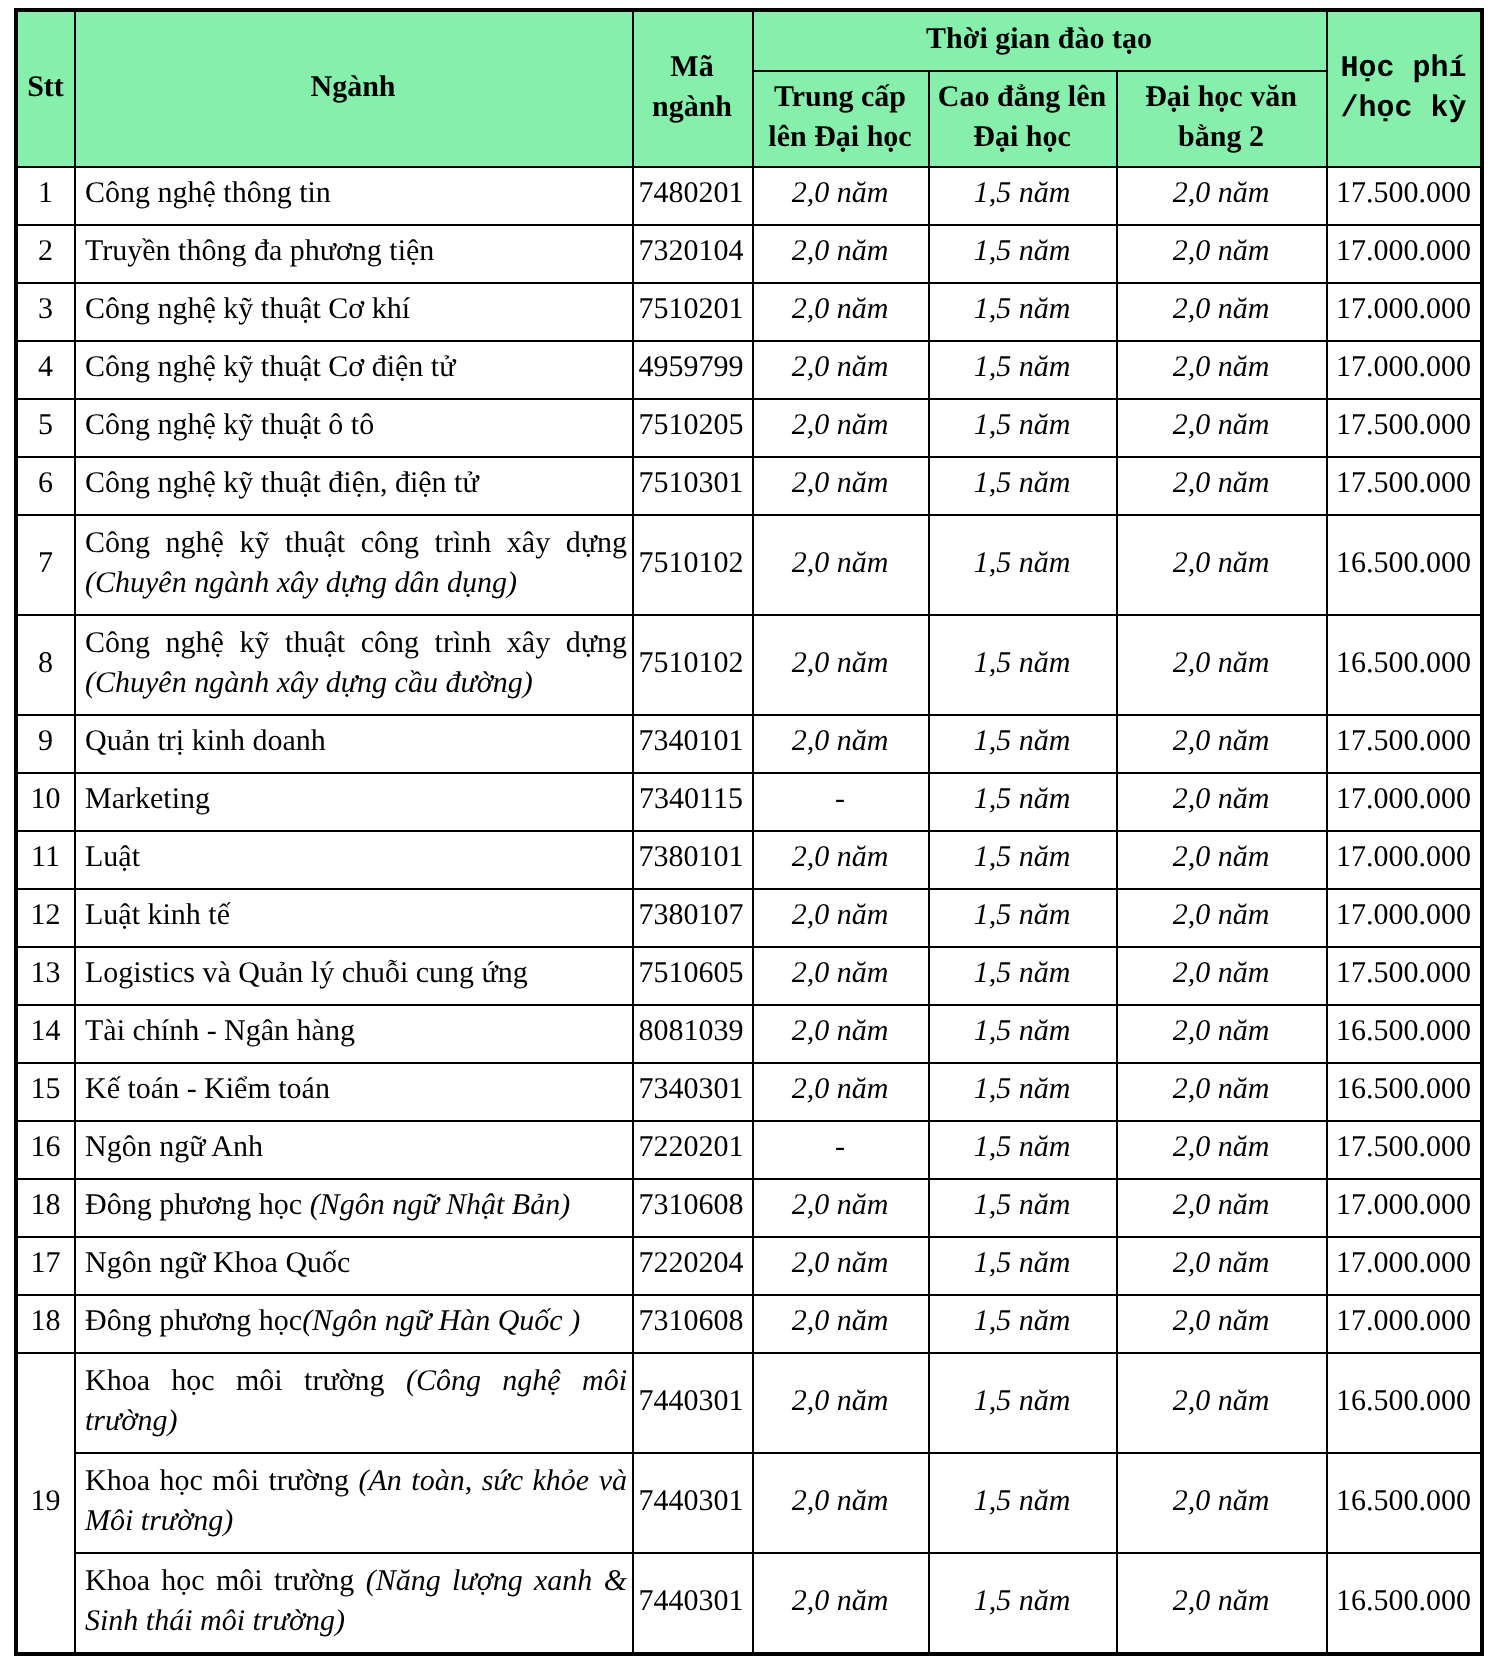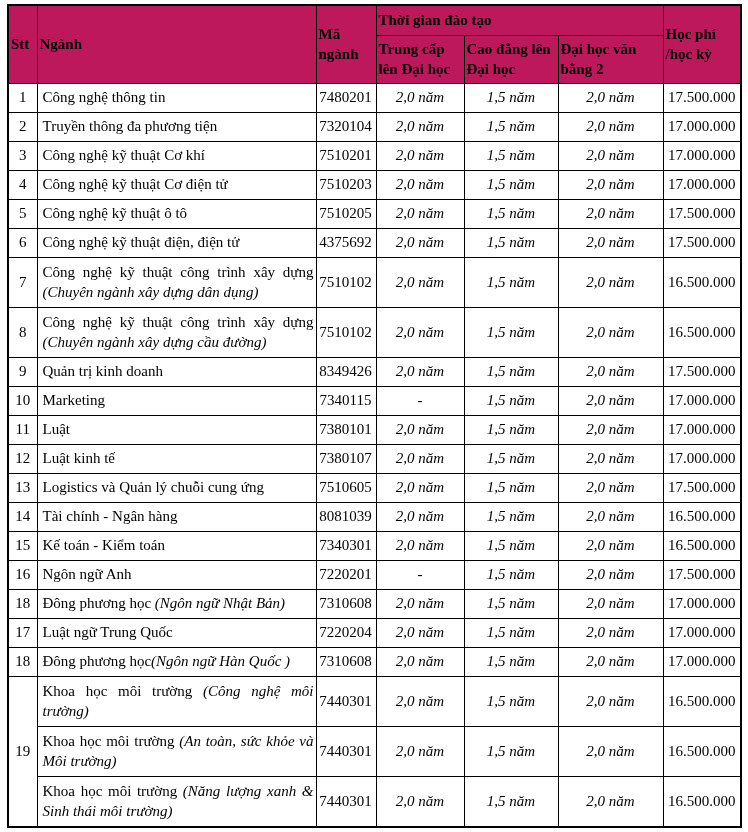--- a/index.html
+++ b/index.html
@@ -22,30 +22,30 @@
     width: 733px;
     border: 2px solid #000;
   }
   table.tuition th,
   table.tuition td {
     border: 1px solid #000;
     overflow: hidden;
     vertical-align: middle;
   }
   thead th {
-    background: #be185d;
+    background: #86efac;
     font-weight: bold;
     font-size: 15px;
-    text-align: left;
+    text-align: center;
     line-height: 1.3;
     padding: 1px 2px;
   }
   thead tr.h1 th { height: 27px; }
   thead tr.h2 th { height: 45px; }
-  .hp { white-space: pre-line; }
+  .hp { white-space: pre-line; font-family: Liberation Mono, monospace; }
   tbody td {
     font-size: 15px;
     line-height: 1.3;
     padding: 1px 2px;
   }
   tr.r-s td { height: 26px; }
   tr.r-t td { height: 47px; }
   .c-stt  { text-align: center; }
   .c-nganh {
     text-align: justify;
@@ -111,39 +111,39 @@
     <td class="c-nganh"><span class="nm">Công nghệ kỹ thuật Cơ khí</span></td>
     <td class="c-code">7510201</td>
     <td class="c-dur">2,0 năm</td>
     <td class="c-dur">1,5 năm</td>
     <td class="c-dur">2,0 năm</td>
     <td class="c-fee">17.000.000</td>
   </tr>
         <tr class="r-s">
     <td class="c-stt">4</td>
     <td class="c-nganh"><span class="nm">Công nghệ kỹ thuật Cơ điện tử</span></td>
-    <td class="c-code">7510203</td>
+    <td class="c-code">4959799</td>
     <td class="c-dur">2,0 năm</td>
     <td class="c-dur">1,5 năm</td>
     <td class="c-dur">2,0 năm</td>
     <td class="c-fee">17.000.000</td>
   </tr>
         <tr class="r-s">
     <td class="c-stt">5</td>
     <td class="c-nganh"><span class="nm">Công nghệ kỹ thuật ô tô</span></td>
     <td class="c-code">7510205</td>
     <td class="c-dur">2,0 năm</td>
     <td class="c-dur">1,5 năm</td>
     <td class="c-dur">2,0 năm</td>
     <td class="c-fee">17.500.000</td>
   </tr>
         <tr class="r-s">
     <td class="c-stt">6</td>
     <td class="c-nganh"><span class="nm">Công nghệ kỹ thuật điện, điện tử</span></td>
-    <td class="c-code">4375692</td>
+    <td class="c-code">7510301</td>
     <td class="c-dur">2,0 năm</td>
     <td class="c-dur">1,5 năm</td>
     <td class="c-dur">2,0 năm</td>
     <td class="c-fee">17.500.000</td>
   </tr>
         <tr class="r-t">
     <td class="c-stt">7</td>
     <td class="c-nganh"><span class="nm">Công nghệ kỹ thuật công trình xây dựng </span><span class="note">(Chuyên ngành xây dựng dân dụng)</span></td>
     <td class="c-code">7510102</td>
     <td class="c-dur">2,0 năm</td>
@@ -156,21 +156,21 @@
     <td class="c-nganh"><span class="nm">Công nghệ kỹ thuật công trình xây dựng </span><span class="note">(Chuyên ngành xây dựng cầu đường)</span></td>
     <td class="c-code">7510102</td>
     <td class="c-dur">2,0 năm</td>
     <td class="c-dur">1,5 năm</td>
     <td class="c-dur">2,0 năm</td>
     <td class="c-fee">16.500.000</td>
   </tr>
         <tr class="r-s">
     <td class="c-stt">9</td>
     <td class="c-nganh"><span class="nm">Quản trị kinh doanh</span></td>
-    <td class="c-code">8349426</td>
+    <td class="c-code">7340101</td>
     <td class="c-dur">2,0 năm</td>
     <td class="c-dur">1,5 năm</td>
     <td class="c-dur">2,0 năm</td>
     <td class="c-fee">17.500.000</td>
   </tr>
         <tr class="r-s">
     <td class="c-stt">10</td>
     <td class="c-nganh"><span class="nm">Marketing</span></td>
     <td class="c-code">7340115</td>
     <td class="c-dur">-</td>
@@ -236,21 +236,21 @@
     <td class="c-stt">18</td>
     <td class="c-nganh"><span class="nm">Đông phương học </span><span class="note">(Ngôn ngữ Nhật Bản)</span></td>
     <td class="c-code">7310608</td>
     <td class="c-dur">2,0 năm</td>
     <td class="c-dur">1,5 năm</td>
     <td class="c-dur">2,0 năm</td>
     <td class="c-fee">17.000.000</td>
   </tr>
         <tr class="r-s">
     <td class="c-stt">17</td>
-    <td class="c-nganh"><span class="nm">Luật ngữ Trung Quốc</span></td>
+    <td class="c-nganh"><span class="nm">Ngôn ngữ Khoa Quốc</span></td>
     <td class="c-code">7220204</td>
     <td class="c-dur">2,0 năm</td>
     <td class="c-dur">1,5 năm</td>
     <td class="c-dur">2,0 năm</td>
     <td class="c-fee">17.000.000</td>
   </tr>
         <tr class="r-s">
     <td class="c-stt">18</td>
     <td class="c-nganh"><span class="nm">Đông phương học</span><span class="note">(Ngôn ngữ Hàn Quốc )</span></td>
     <td class="c-code">7310608</td>

